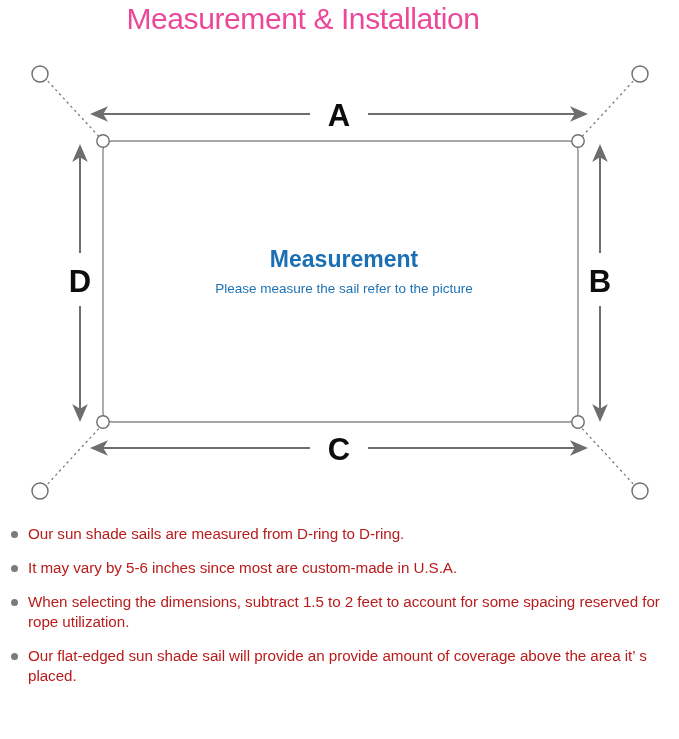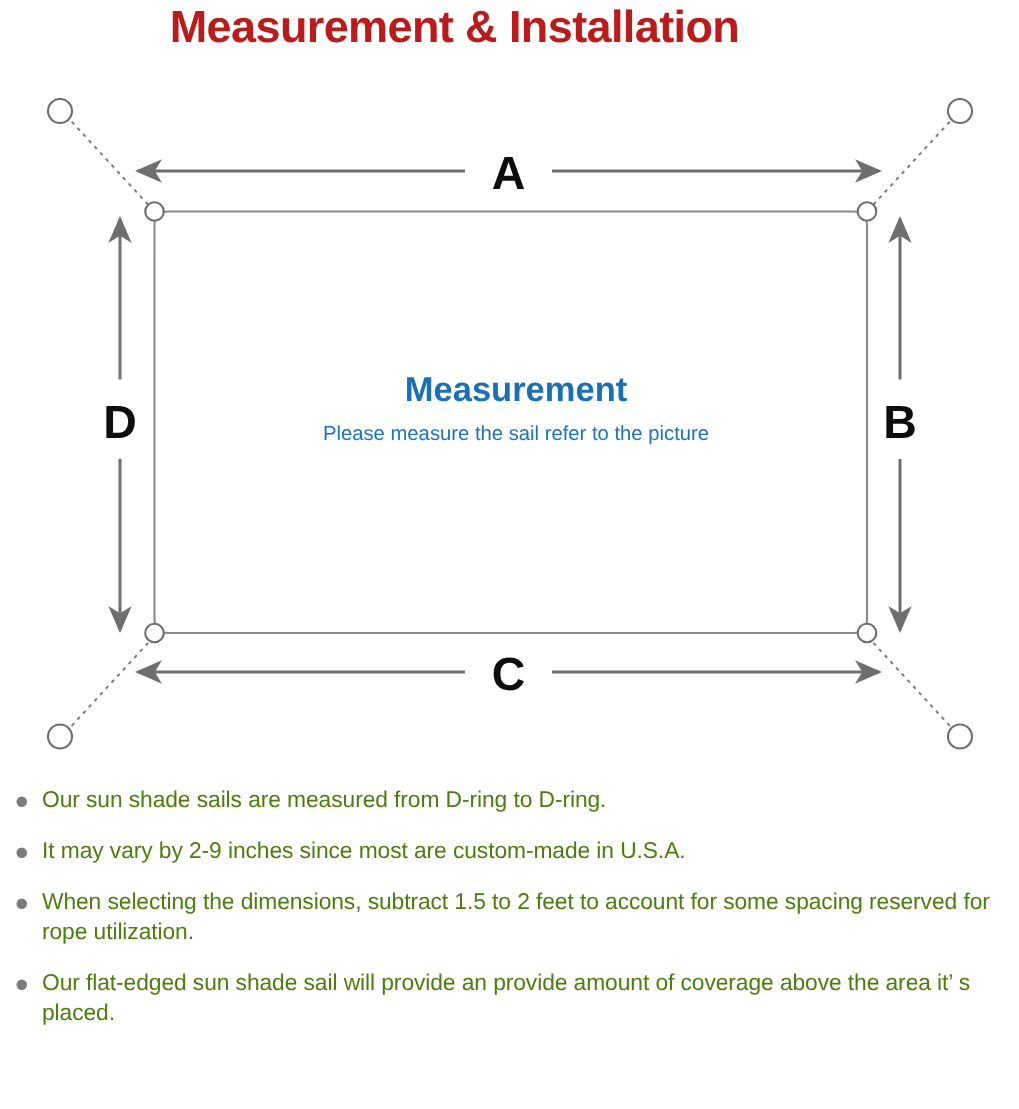--- a/index.html
+++ b/index.html
@@ -14,22 +14,22 @@
     font-family: "Liberation Sans", sans-serif;
     overflow: hidden;
   }
   #page-title {
     position: absolute;
     top: 0px;
     left: 0;
     width: 606px;
     text-align: center;
     font-size: 30px;
-    font-weight: bold;
-    color: #b91c1c;
+    font-weight: normal;
+    color: #ec4899;
     letter-spacing: -0.4px;
     line-height: 38px;
     white-space: nowrap;
   }
   #diagram-wrap {
     position: absolute;
     top: 48px;
     left: 0;
     width: 679px;
     height: 470px;
@@ -63,21 +63,21 @@
     padding: 0;
     margin: 0;
     list-style: none;
   }
   .note-item {
     position: relative;
     padding-left: 28px;
     margin-bottom: 14px;
     font-size: 15.2px;
     line-height: 20px;
-    color: #4d7c0f;
+    color: #b91c1c;
     letter-spacing: -0.05px;
   }
   .note-bullet {
     position: absolute;
     left: 11px;
     top: 7px;
     width: 7px;
     height: 7px;
     border-radius: 50%;
     background: #7b7b7b;
@@ -153,21 +153,21 @@
   </svg>
 </div>
 
 <ul id="notes-list">
   <li class="note-item">
     <span class="note-bullet"></span>
     <span class="note-text">Our sun shade sails are measured from D-ring to D-ring.</span>
   </li>
   <li class="note-item">
     <span class="note-bullet"></span>
-    <span class="note-text">It may vary by 2-9 inches since most are custom-made in U.S.A.</span>
+    <span class="note-text">It may vary by 5-6 inches since most are custom-made in U.S.A.</span>
   </li>
   <li class="note-item">
     <span class="note-bullet"></span>
     <span class="note-text">When selecting the dimensions, subtract 1.5 to 2 feet to account for some spacing reserved for rope utilization.</span>
   </li>
   <li class="note-item">
     <span class="note-bullet"></span>
     <span class="note-text">Our flat-edged sun shade sail will provide an provide amount of coverage above the area it’ s placed.</span>
   </li>
 </ul>

